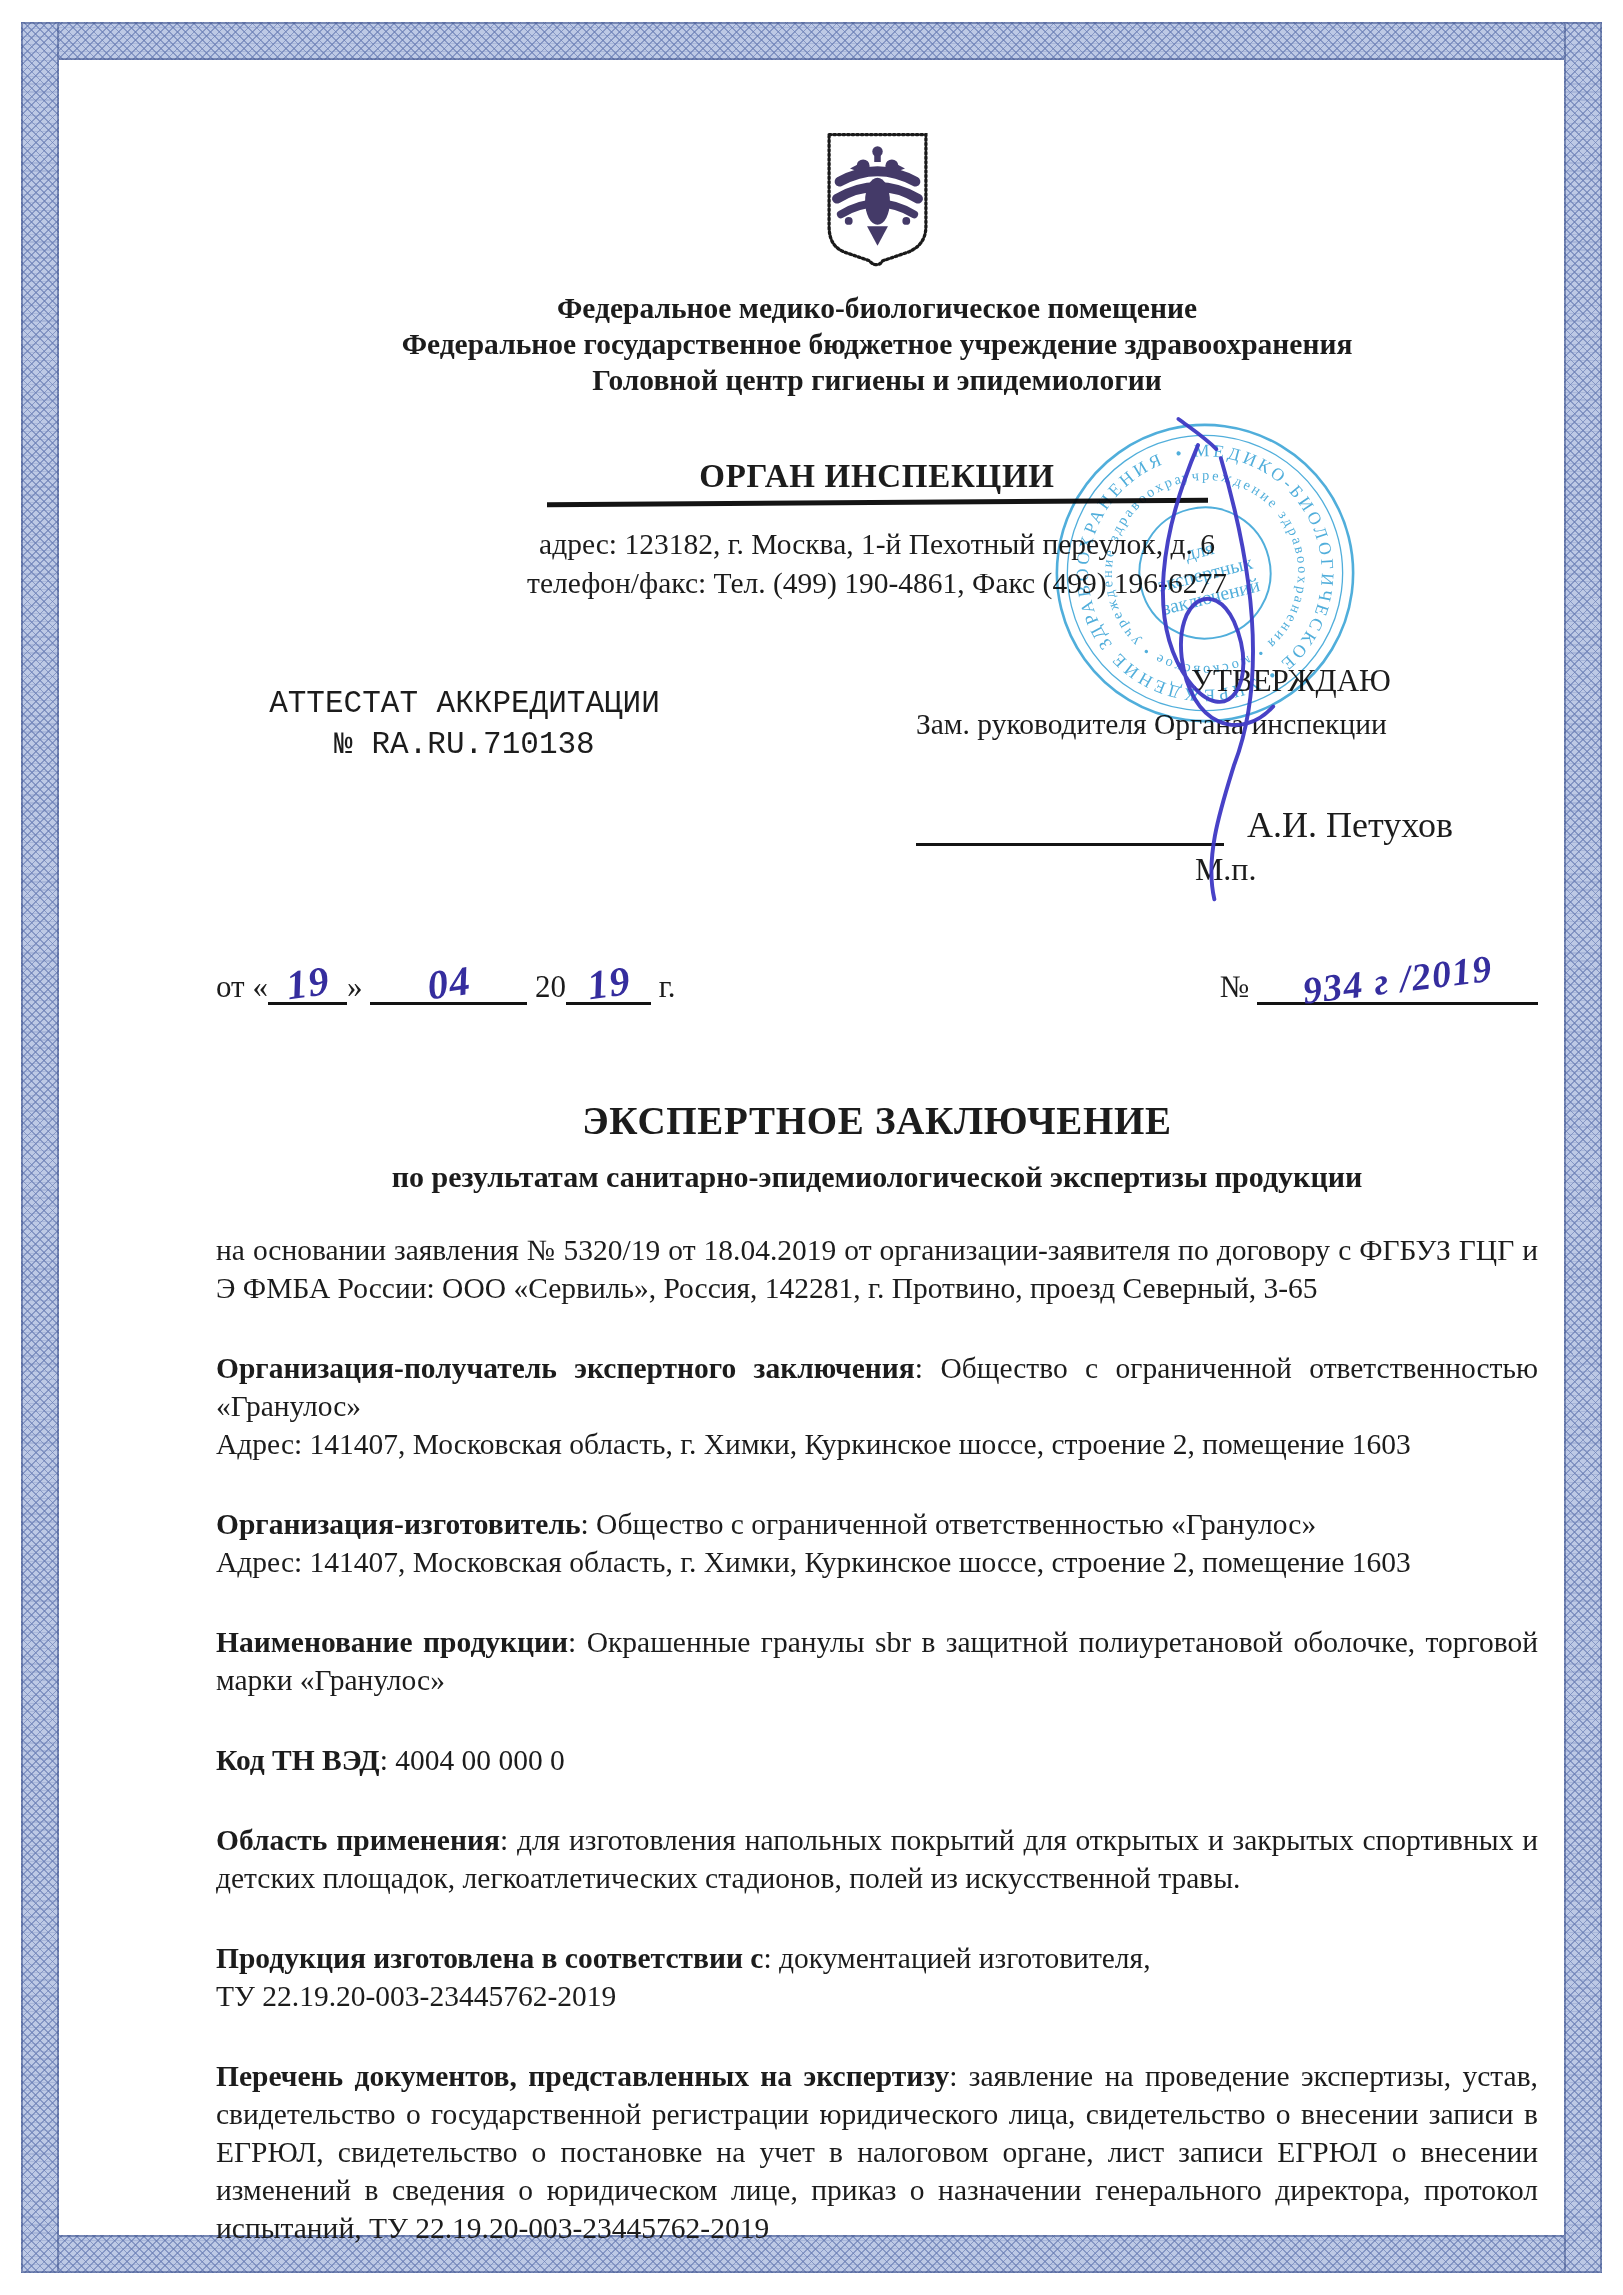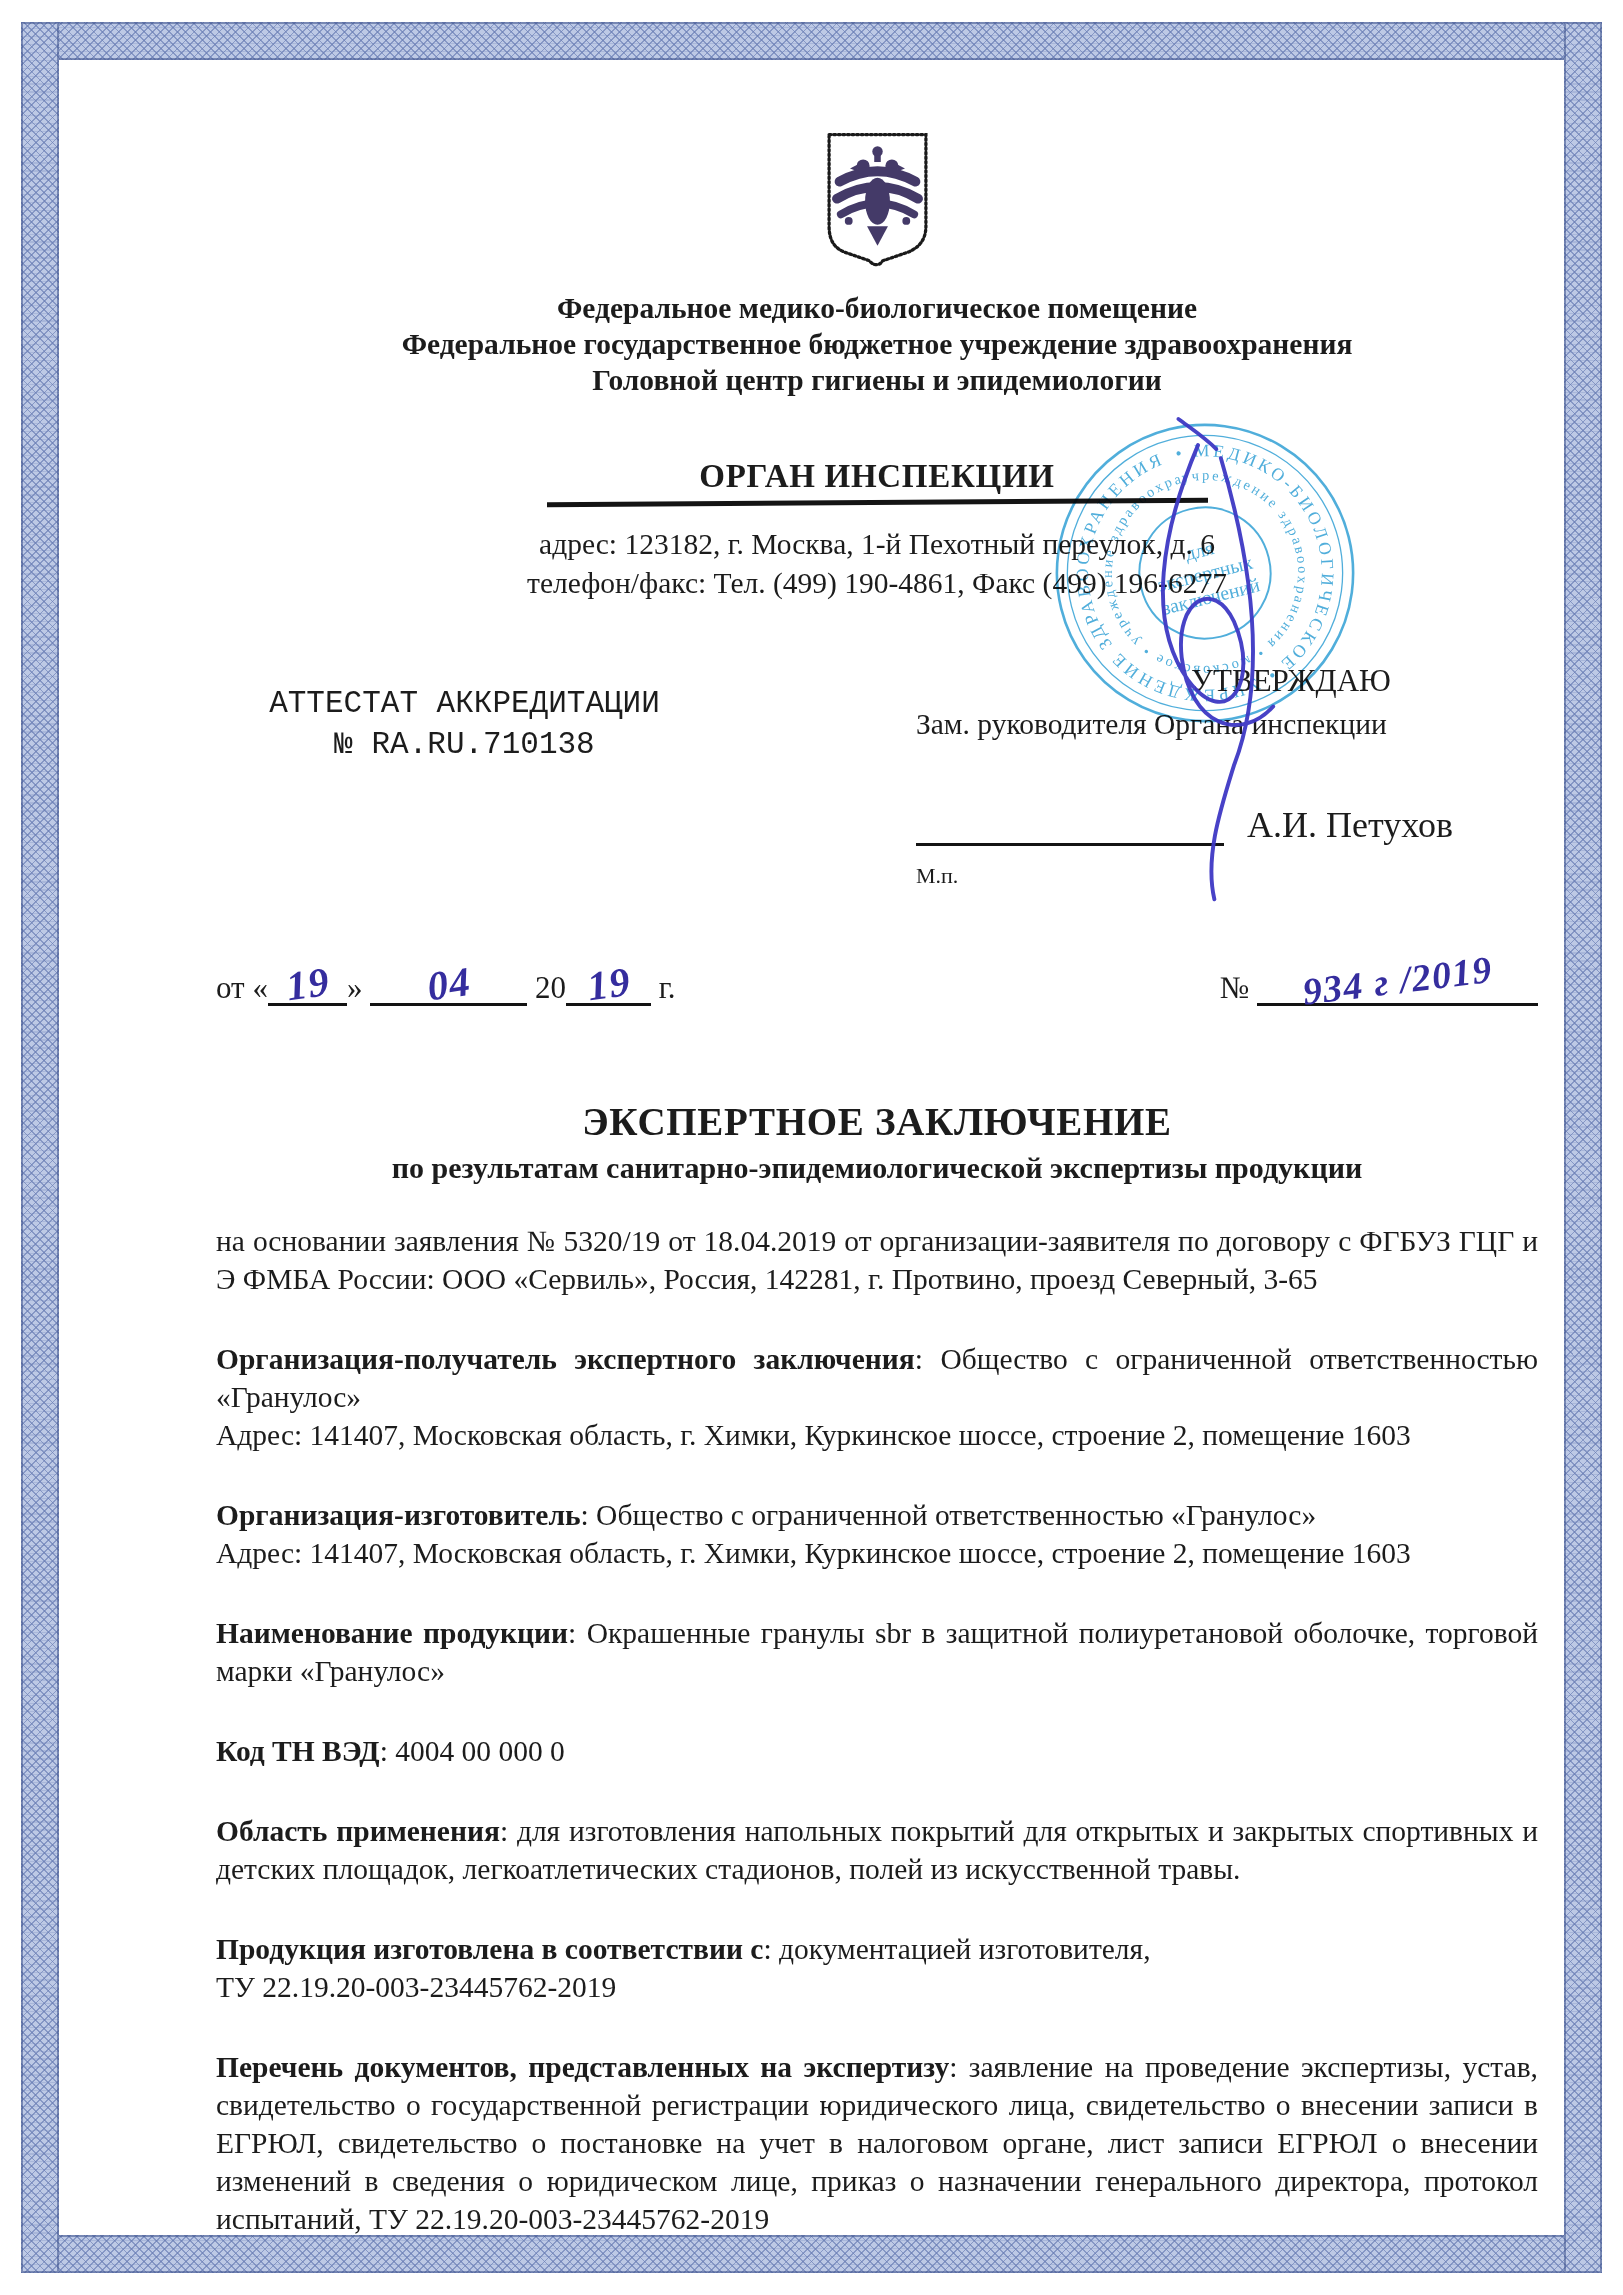--- a/index.html
+++ b/index.html
@@ -32,36 +32,36 @@
   .phone{font-size:29.5px;text-align:center;margin-top:6.5px;}
 
   .row-approve{display:flex;justify-content:space-between;margin-top:63px;}
   .attestat{width:497px;text-align:center;font-size:31px;line-height:41px;margin-top:20px;font-family:Liberation Mono, monospace;}
   .approve{width:622px;font-size:29.5px;position:relative;}
   .approve-title{font-size:31px;text-align:center;width:340px;margin-left:auto;margin-right:77px;}
   .approve-pos{margin-top:9.2px;text-align:left;}
   .sign-row{margin-top:63px;white-space:nowrap;}
   .sign-line{display:inline-block;width:308px;border-bottom:3.9px solid #141414;height:34px;vertical-align:bottom;}
   .sign-name{font-size:36px;margin-left:15.7px;}
-  .mp{font-size:22px;text-align:left;margin-top:17px;padding-right:2.6px;}
+  .mp{font-size:32px;text-align:center;margin-top:5px;padding-right:2.6px;}
 
   .row-date{display:flex;justify-content:space-between;align-items:flex-end;margin-top:68px;font-size:31px;}
   .slot{display:inline-block;border-bottom:3.3px solid #131313;text-align:center;height:46px;vertical-align:bottom;}
   .slot.day{width:79px;}
   .slot.month{width:157px;}
   .slot.year{width:85px;}
   .slot.num{width:281px;}
   .hand{
     display:inline-block;font-style:italic;font-weight:bold;font-size:41px;color:#352d9e;
     transform:rotate(-8deg) translateY(2.6px);letter-spacing:1.3px;
   }
   .hand.num-val{font-size:38px;transform:rotate(-7deg) translateY(1.3px);}
 
   .title-main{font-size:39px;font-weight:bold;text-align:center;letter-spacing:0.7px;margin-top:93px;}
-  .title-sub{font-size:30px;font-weight:bold;text-align:center;margin-top:7px;}
+  .title-sub{font-size:30px;font-weight:bold;text-align:center;margin-top:17px;}
 
   .para{font-size:29.5px;line-height:38px;text-align:justify;margin-top:42px;}
   .para.first{margin-top:37px;}
   .para b{font-weight:bold;}
 
   
   .stamp{position:absolute;left:1051px;top:419px;width:308px;height:308px;opacity:.88;pointer-events:none;mix-blend-mode:multiply;}
   .signature{position:absolute;left:1100px;top:399px;width:281px;height:517px;pointer-events:none;}
 </style>
 </head>

